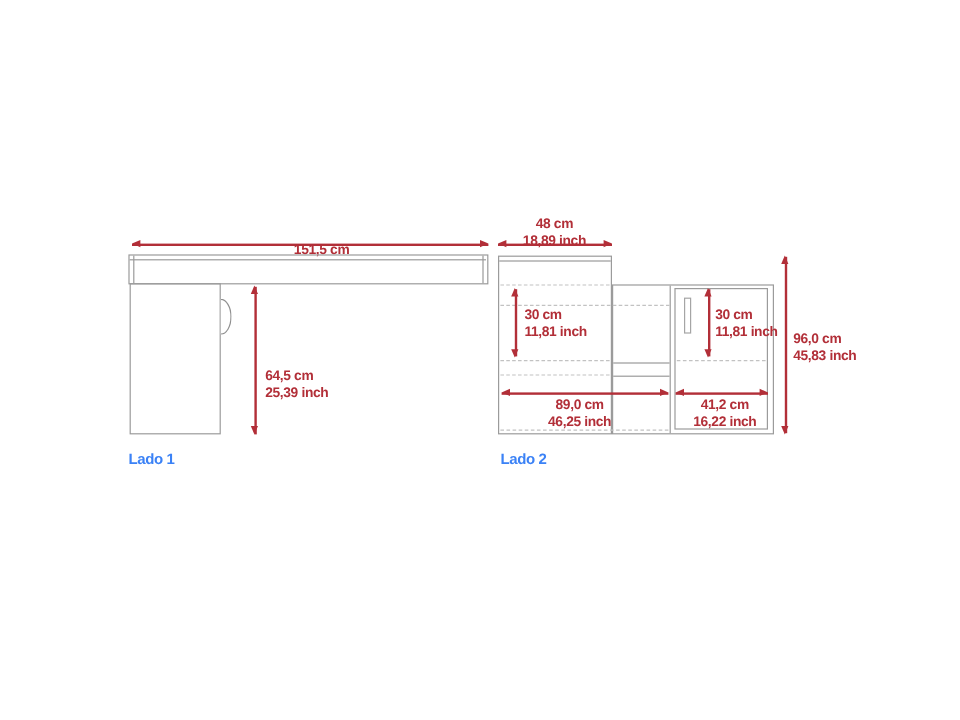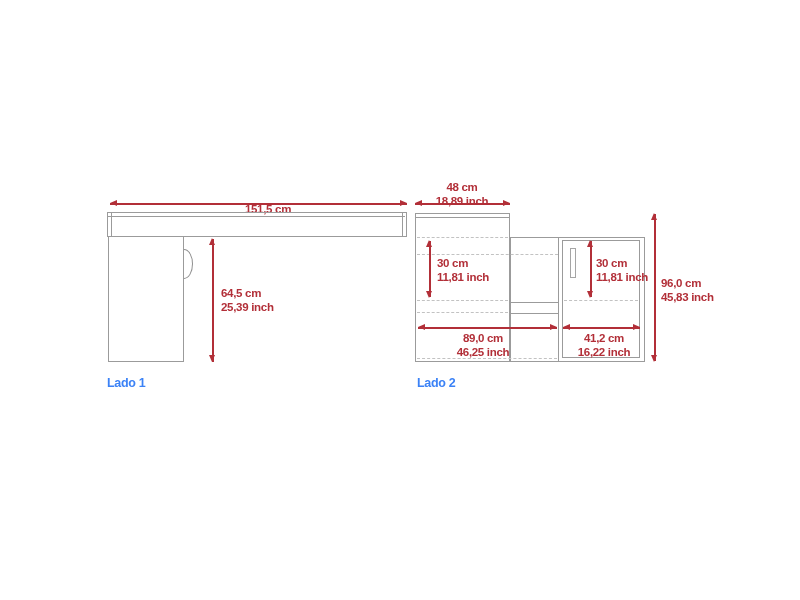--- a/index.html
+++ b/index.html
@@ -58,21 +58,21 @@
     <div class="hl" style="left:108px; top:216px; width:297px;"></div>
     <div class="vl" style="left:111px; top:213px; height:23px;"></div>
     <div class="vl" style="left:402px; top:213px; height:23px;"></div>
 
     <div class="box" style="left:108px; top:236px; width:76px; height:126px;"></div>
     <div class="handle-arc"></div>
 
     <div class="red-v" style="left:212px; top:239px; height:123px;"></div>
     <div class="ar ar-u" style="left:209px; top:238px;"></div>
     <div class="ar ar-d" style="left:209px; top:355px;"></div>
-    <div class="lbl" style="left:221px; top:287px;">
+    <div class="lbl" style="left:221px; top:308px;">
       <div>64,5 cm</div>
       <div>25,39 inch</div>
     </div>
 
     <div class="side-lbl" style="left:107px; top:376px;">Lado 1</div>
   </div>
 
   <div>
 
     <div class="red-h" style="left:415px; top:203px; width:95px;"></div>

